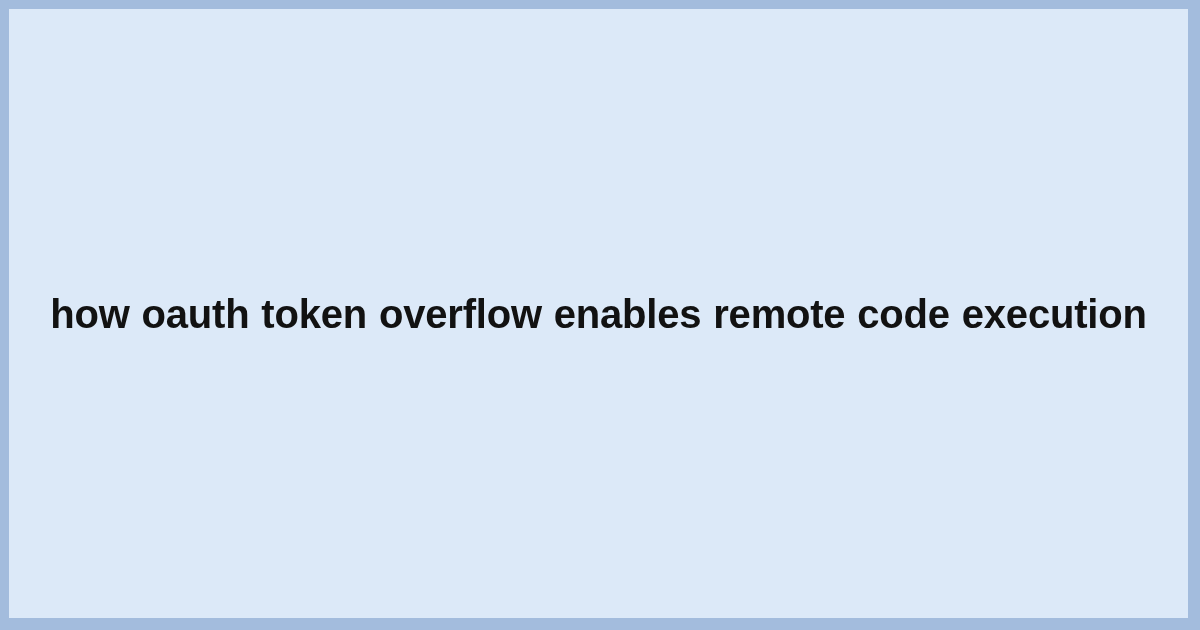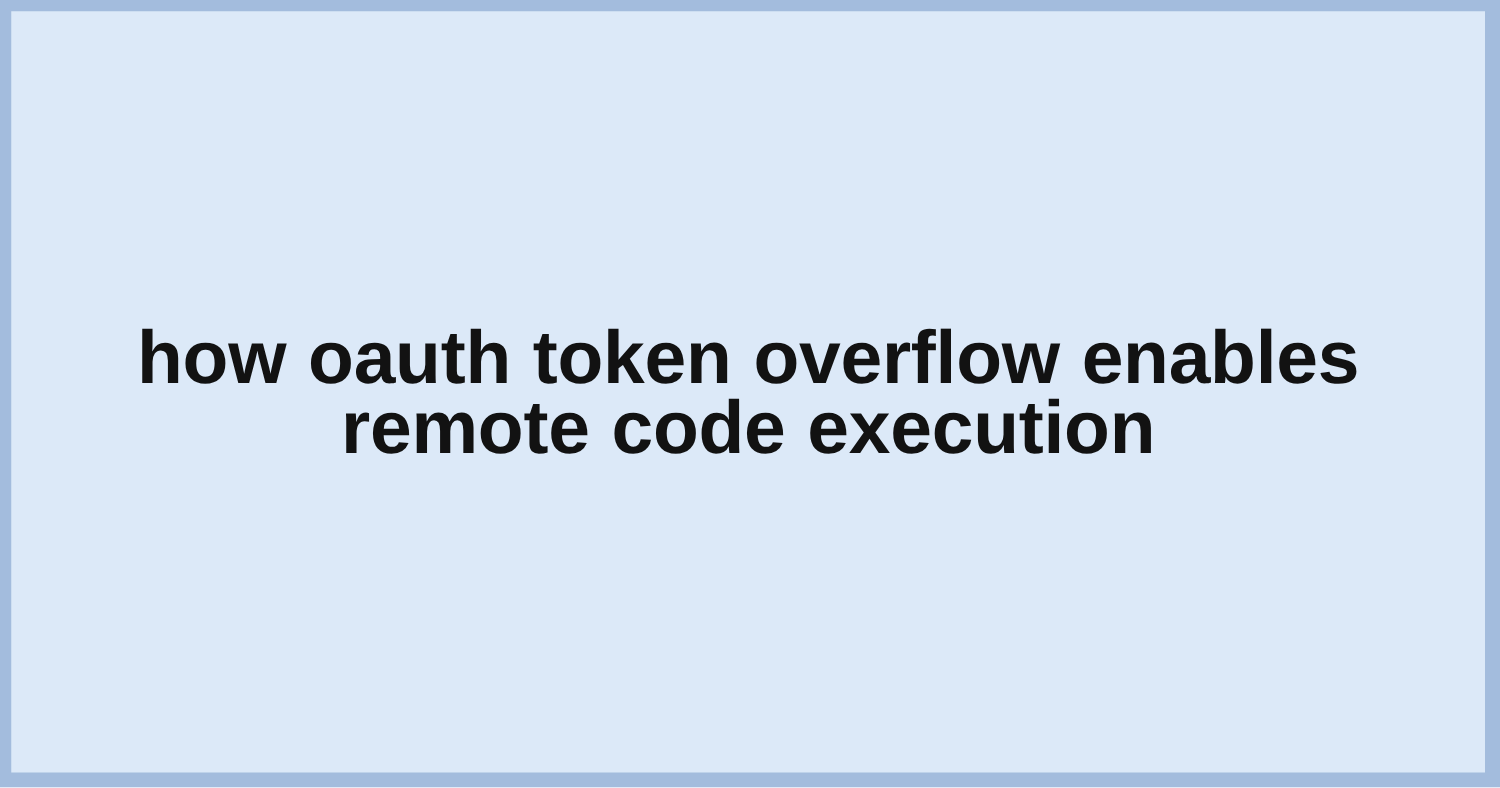--- a/index.html
+++ b/index.html
@@ -45,21 +45,21 @@
     align-items: center;
     justify-content: center;
   }
 
   .headline {
     margin: 16px;
     width: 100%;
     text-align: center;
     color: #121212;
     font-family: "Liberation Sans", sans-serif;
-    font-size: 60px;
+    font-size: 40px;
     font-weight: 700;
     line-height: 56px;
     letter-spacing: -0.2px;
     word-spacing: 1px;
     text-rendering: optimizeLegibility;
     -webkit-font-smoothing: antialiased;
     white-space: pre-wrap;
   }
 </style>
 </head>

